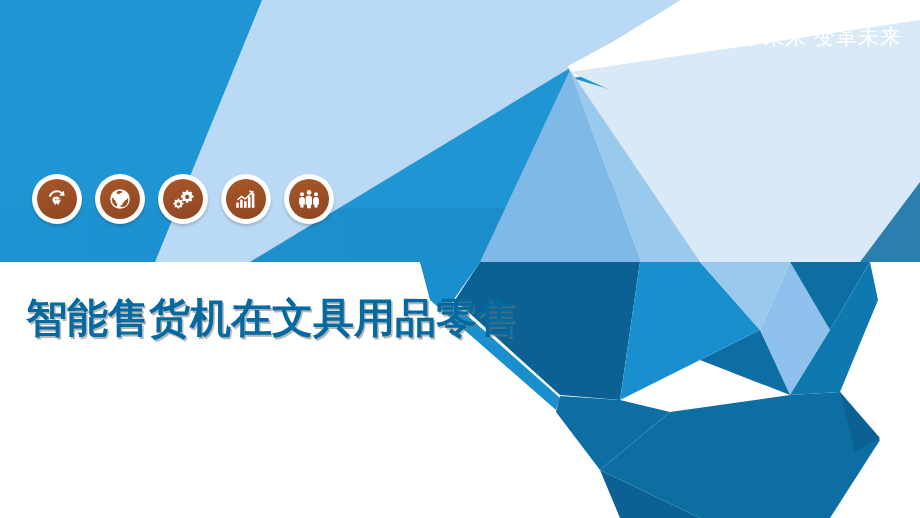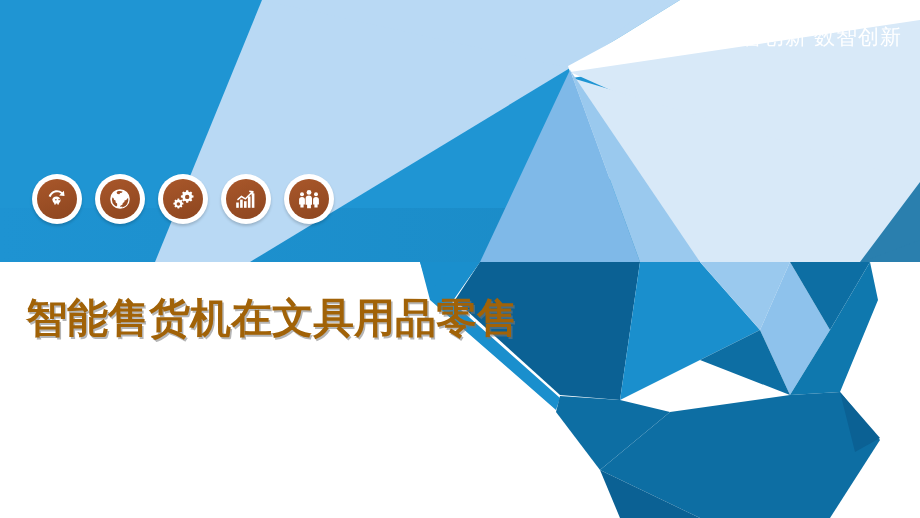--- a/index.html
+++ b/index.html
@@ -79,21 +79,21 @@
 
   
   #title-block {
     position: absolute;
     left: 26px;
     top: 292px;
     z-index: 40;
     width: 520px;
   }
   .title-line {
-    color: #a16207;
+    color: #0369a1;
     font-size: 41px;
     font-weight: bold;
     line-height: 1.28;
     letter-spacing: 0px;
     text-shadow: 1.5px 1.5px 0 rgba(120,120,120,0.55);
     white-space: nowrap;
   }
 </style>
 </head>
 <body>
@@ -149,21 +149,21 @@
     <polygon points="830,330 870,262 878,300 840,392 790,395" fill="#0f78ae"></polygon>
 
     <polygon points="670,412 790,395 840,392 880,440 830,518 700,518 600,470" fill="#0d6ea3"></polygon>
     <polygon points="760,330 790,395 700,360" fill="#0d6ea3"></polygon>
     <polygon points="840,392 880,438 855,452" fill="#0b6194"></polygon>
     <polygon points="600,470 700,518 620,518" fill="#0b6194"></polygon>
 
     <polygon points="862,262 920,262 920,240" fill="#2a7fae"></polygon>
   </svg>
 
-  <div id="tagline">数智创新 数智创新</div>
+  <div id="tagline">变革未来 变革未来</div>
 
   <div id="icon-row">
 
     <div class="icon-badge">
       <div class="icon-disc">
         <svg viewBox="0 0 24 24">
           <path d="M12 3.2c-3.9 0-7.2 2.6-8.3 6.1l2 .7C6.6 7.2 9.1 5.3 12 5.3c1.5 0 2.9.5 4 1.3l-1.8 1.8 5.3.5-.6-5.2-1.5 1.5A10 10 0 0 0 12 3.2z"></path>
           <path d="M7.6 13.2c0 1.2.6 2.2 1.6 2.9v1.5h1.6v-1h1.5v1h1.6v-1.5c1-.7 1.6-1.7 1.6-2.9 0-2-1.9-3.6-4.2-3.6s-4.1 1.6-4.1 3.6zm2.5-.4a.8.8 0 1 1 1.6 0 .8.8 0 0 1-1.6 0zm3.3 0a.8.8 0 1 1 1.5 0 .8.8 0 0 1-1.5 0z"></path>
           <path d="M20.2 12.2c-.1 3.9-3.3 7-7.2 7.3v-2l-3.5 2.8 3.5 2.5v-1.9c5-.3 9-4.4 9-9.4h-1.8z" opacity="0"></path>
         </svg>

